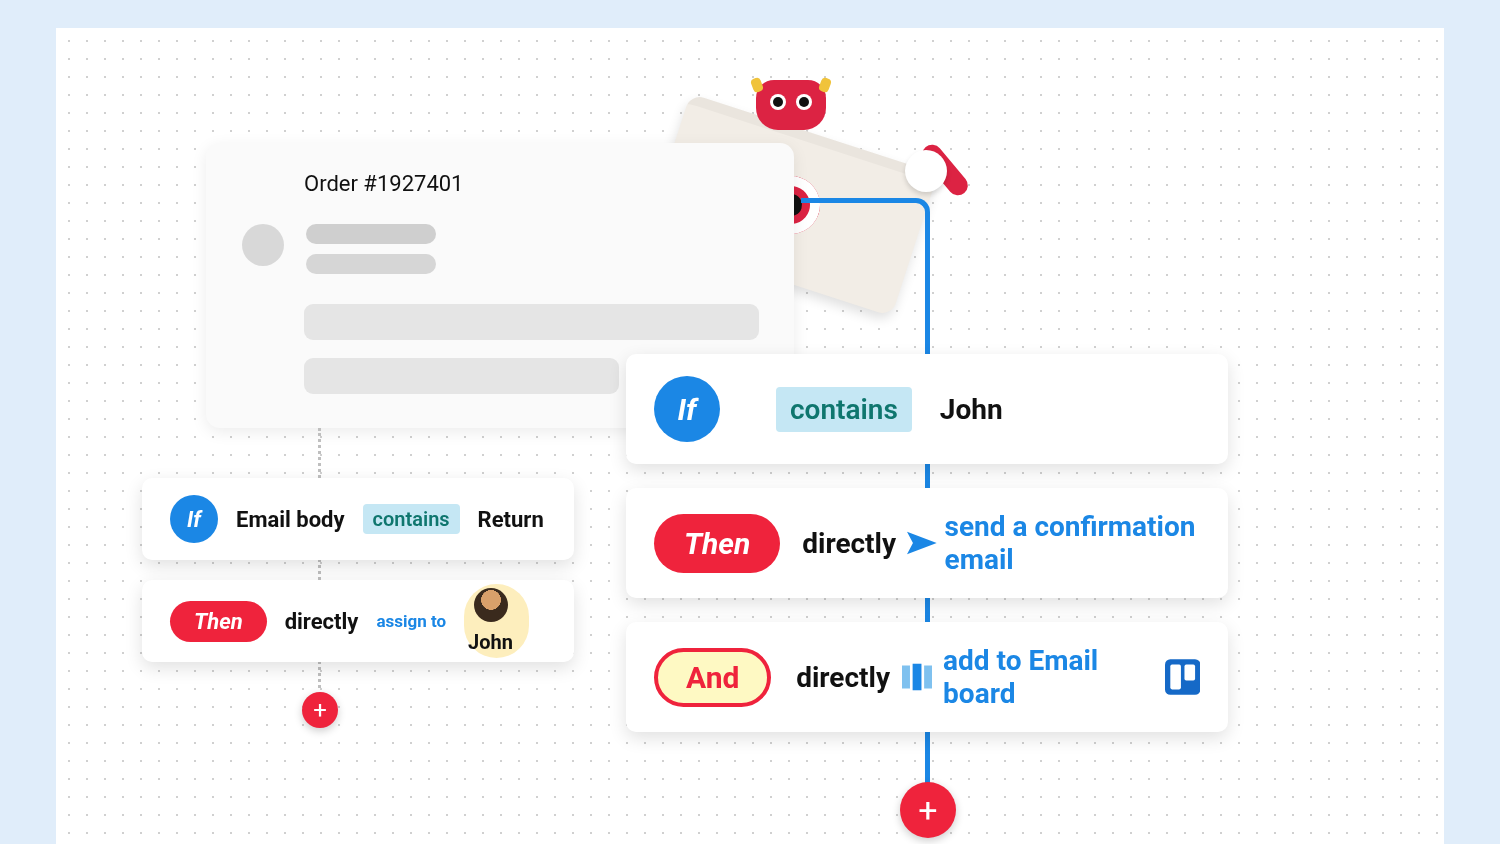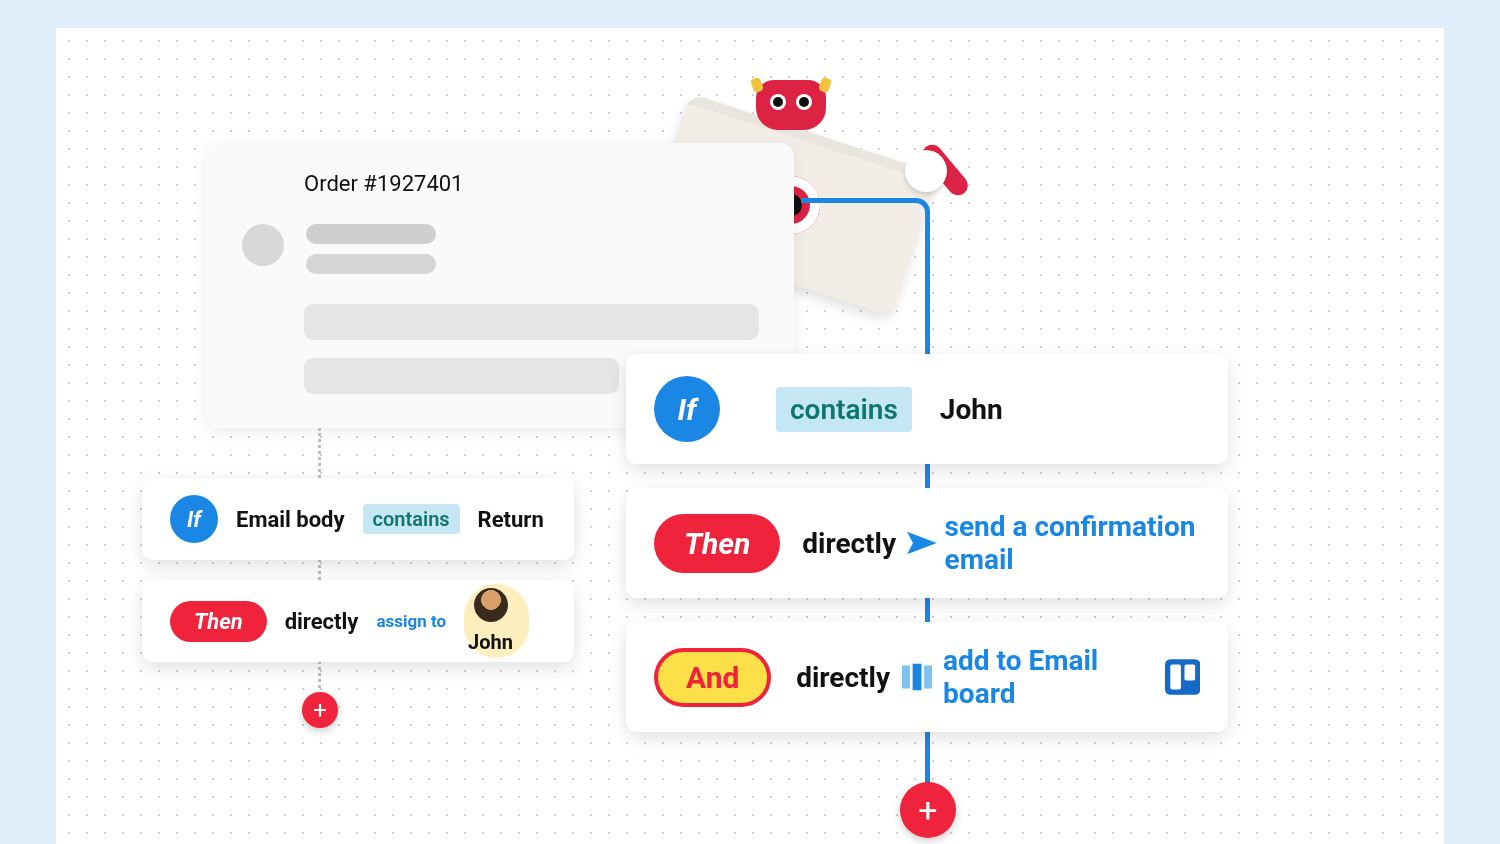--- a/index.html
+++ b/index.html
@@ -147,21 +147,21 @@
     width:48px;height:48px;border-radius:50%;
     background:#1b87e5; font-size:22px;
   }
   .badge-if-circle.lg { width:66px;height:66px;font-size:30px;}
   .badge-then {
     background:#ef233c; border-radius:999px;
     font-size:22px; padding:8px 24px;
   }
   .badge-then.lg { font-size:30px; padding:12px 30px;}
   .badge-and {
-    border:4px solid #ef233c; color:#ef233c; background:#fde047;
+    border:4px solid #ef233c; color:#ef233c; background:#fef9c3;
     border-radius:999px; font-size:30px; padding:8px 28px; font-weight:700;
   }
   .rule-text { font-weight:700; color:#111;}
   .rule-text.sm { font-size:22px; }
   .rule-text.lg { font-size:28px; }
   .contains-tag {
     background:#c5e7f4; color:#0f766e; font-weight:600;
     padding:3px 10px; border-radius:4px;
   }
   .contains-tag.lg { padding:6px 14px; font-size:28px;}

